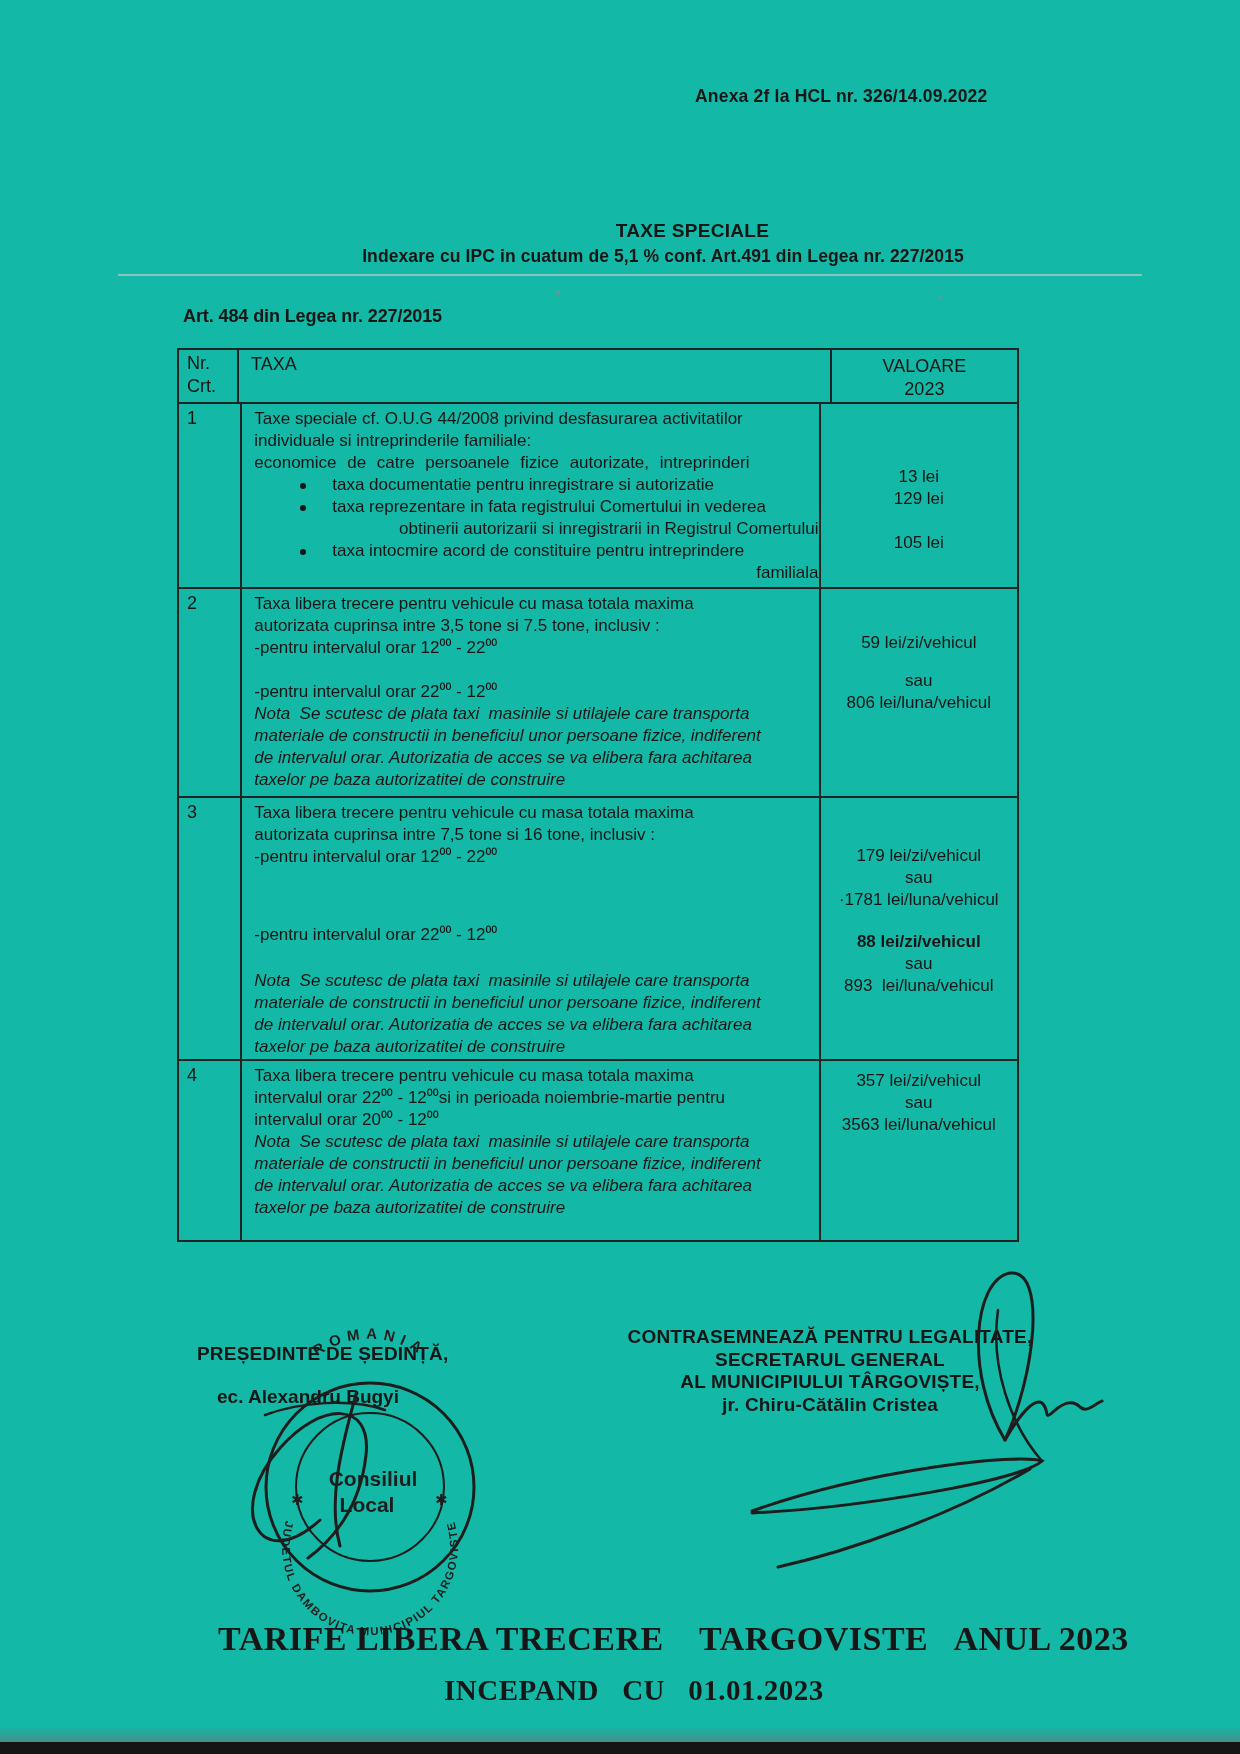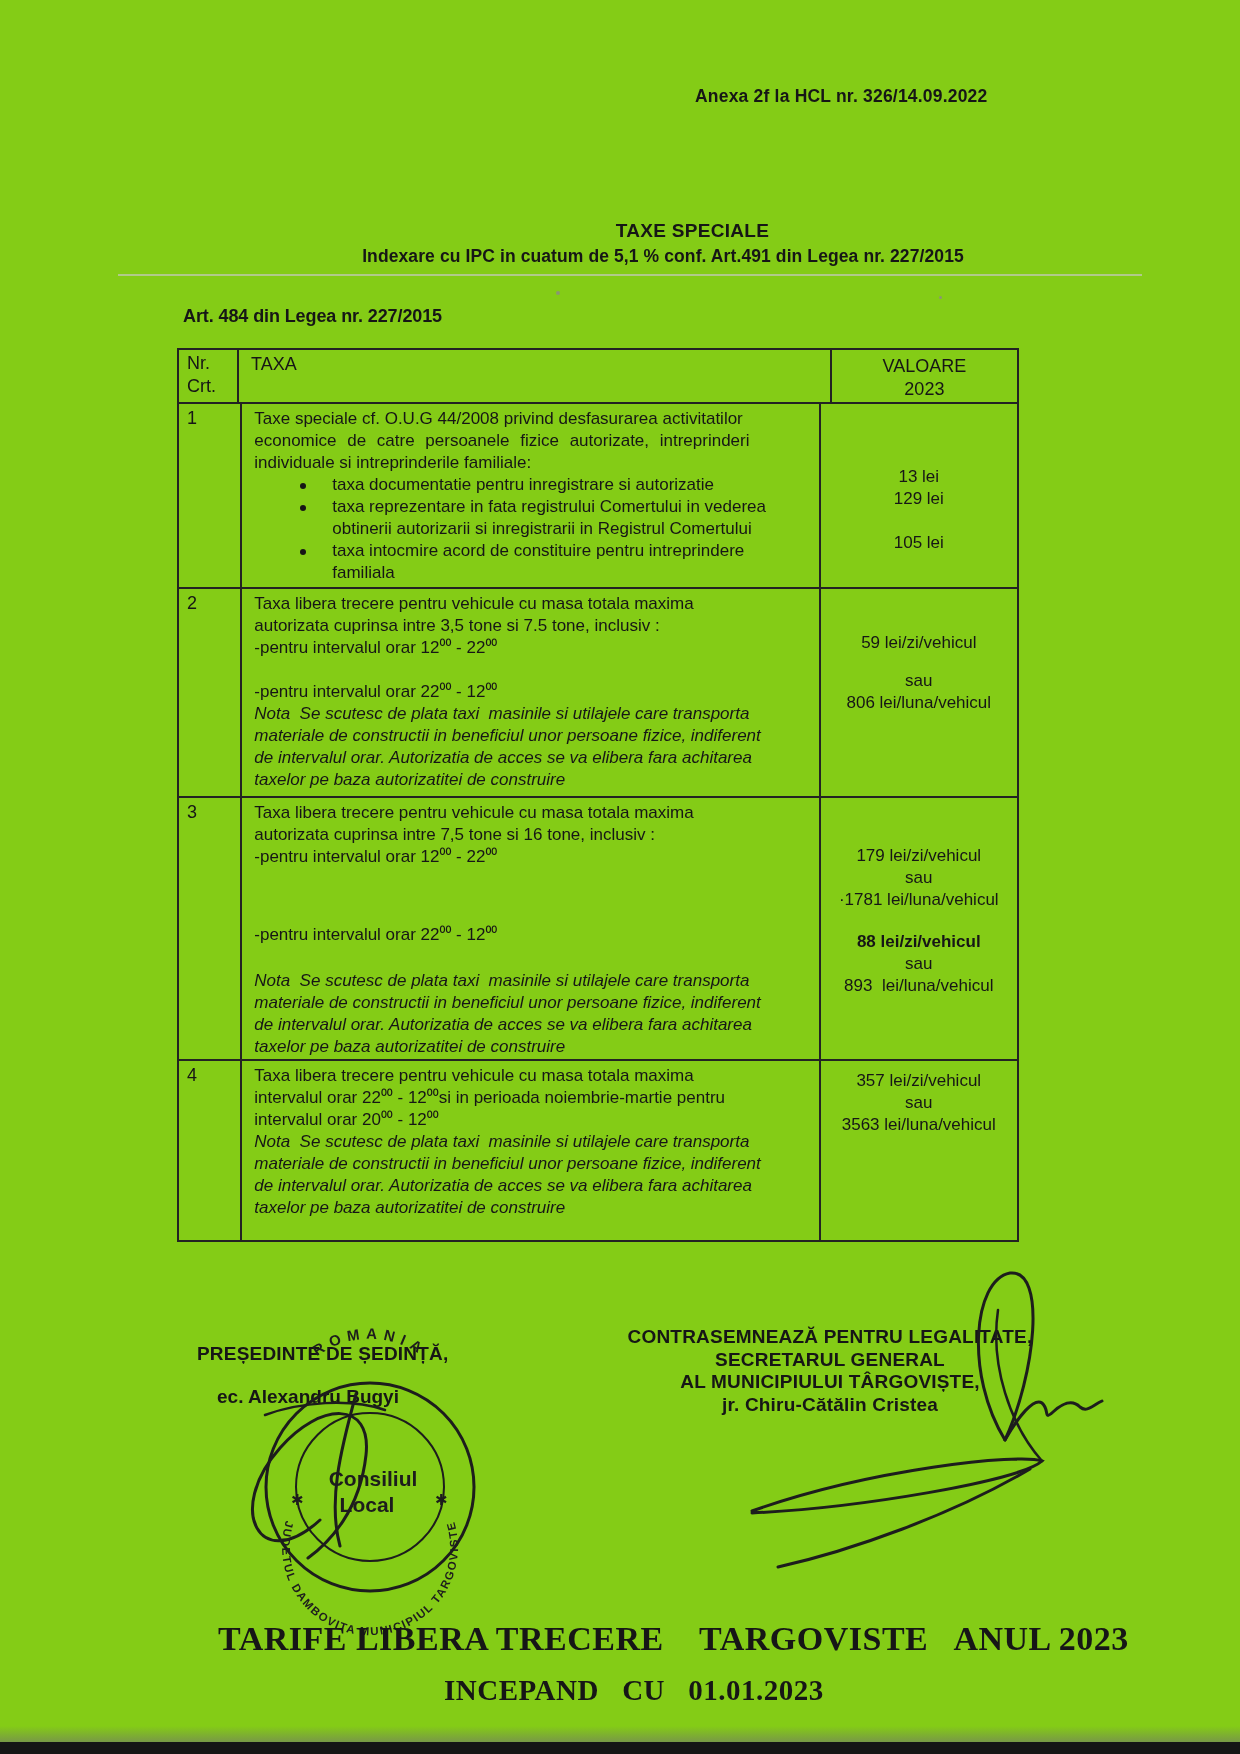--- a/index.html
+++ b/index.html
@@ -1,18 +1,18 @@
 <!DOCTYPE html>
 <html><head>
 <meta charset="utf-8">
 <style>
   html,body{margin:0;padding:0;background:#e8e8e8;}
   #page{
     position:relative; width:1240px; height:1754px; margin:0 auto;
-    background:#84cc16; overflow:hidden;
+    background:#14b8a6; overflow:hidden;
     font-family:"Liberation Sans", sans-serif; color:#161616;
   }
   .abs{position:absolute;}
 
   
   #anexa{left:695px; top:86px; font-size:17.5px; font-weight:bold; letter-spacing:.2px;}
   #doc-title{left:0; top:220px; width:1385px; text-align:center; font-size:19px; font-weight:bold; letter-spacing:.3px;}
   #doc-subtitle{left:0; top:246px; width:1326px; text-align:center; font-size:17.5px; font-weight:bold; letter-spacing:.1px;}
   #article{left:183px; top:306px; font-size:18px; font-weight:bold; letter-spacing:-.1px;}
 
@@ -42,21 +42,21 @@
   .r1{height:185px;} .r2{height:209px;} .r3{height:263px;} .r4{height:181px;}
 
   .tline{white-space:pre;}
   .tline.paraj{word-spacing:6px;}
   .tline.nota{font-style:italic;}
   .tline.bullet{padding-left:78px; position:relative;}
   .tline.bullet::before{
     content:""; position:absolute; left:46px; top:9px;
     width:6px; height:6px; border-radius:50%; background:#161616;
   }
-  .tline.cont{padding-left:78px;}
+  .tline.cont{padding-left:78px;text-align:right;}
   .vline{white-space:pre;}
 
   
   .r2 .li3{margin-top:22px;}
   .r3 .li3{margin-top:56px;}
   .r3 .li4{margin-top:24px;}
   .r1 .v0{margin-top:58px;} .r1 .v2{margin-top:22px;}
   .r2 .v0{margin-top:39px;} .r2 .v1{margin-top:16px;}
   .r3 .v0{margin-top:43px;} .r3 .v3{margin-top:20px;font-weight:bold;}
   .r4 .v0{margin-top:5px;}
@@ -102,22 +102,22 @@
       <div class="cell val-cell">
         <div>VALOARE</div>
         <div>2023</div>
       </div>
     </div>
     <div id="tbody">
         <div class="trow r1">
           <div class="cell nr-cell">1</div>
           <div class="cell taxa-cell">
             <div class="tline para li0">Taxe speciale cf. O.U.G 44/2008 privind desfasurarea activitatilor</div>
+            <div class="tline para li2">individuale si intreprinderile familiale:</div>
             <div class="tline paraj li1">economice de catre persoanele fizice autorizate, intreprinderi</div>
-            <div class="tline para li2">individuale si intreprinderile familiale:</div>
             <div class="tline bullet li3">taxa documentatie pentru inregistrare si autorizatie</div>
             <div class="tline bullet li4">taxa reprezentare in fata registrului Comertului in vederea</div>
             <div class="tline cont li5">obtinerii autorizarii si inregistrarii in Registrul Comertului</div>
             <div class="tline bullet li6">taxa intocmire acord de constituire pentru intreprindere</div>
             <div class="tline cont li7">familiala</div>
           </div>
           <div class="cell val-cell">
             <div class="vline v0">13 lei</div>
             <div class="vline v1">129 lei</div>
             <div class="vline v2">105 lei</div>

